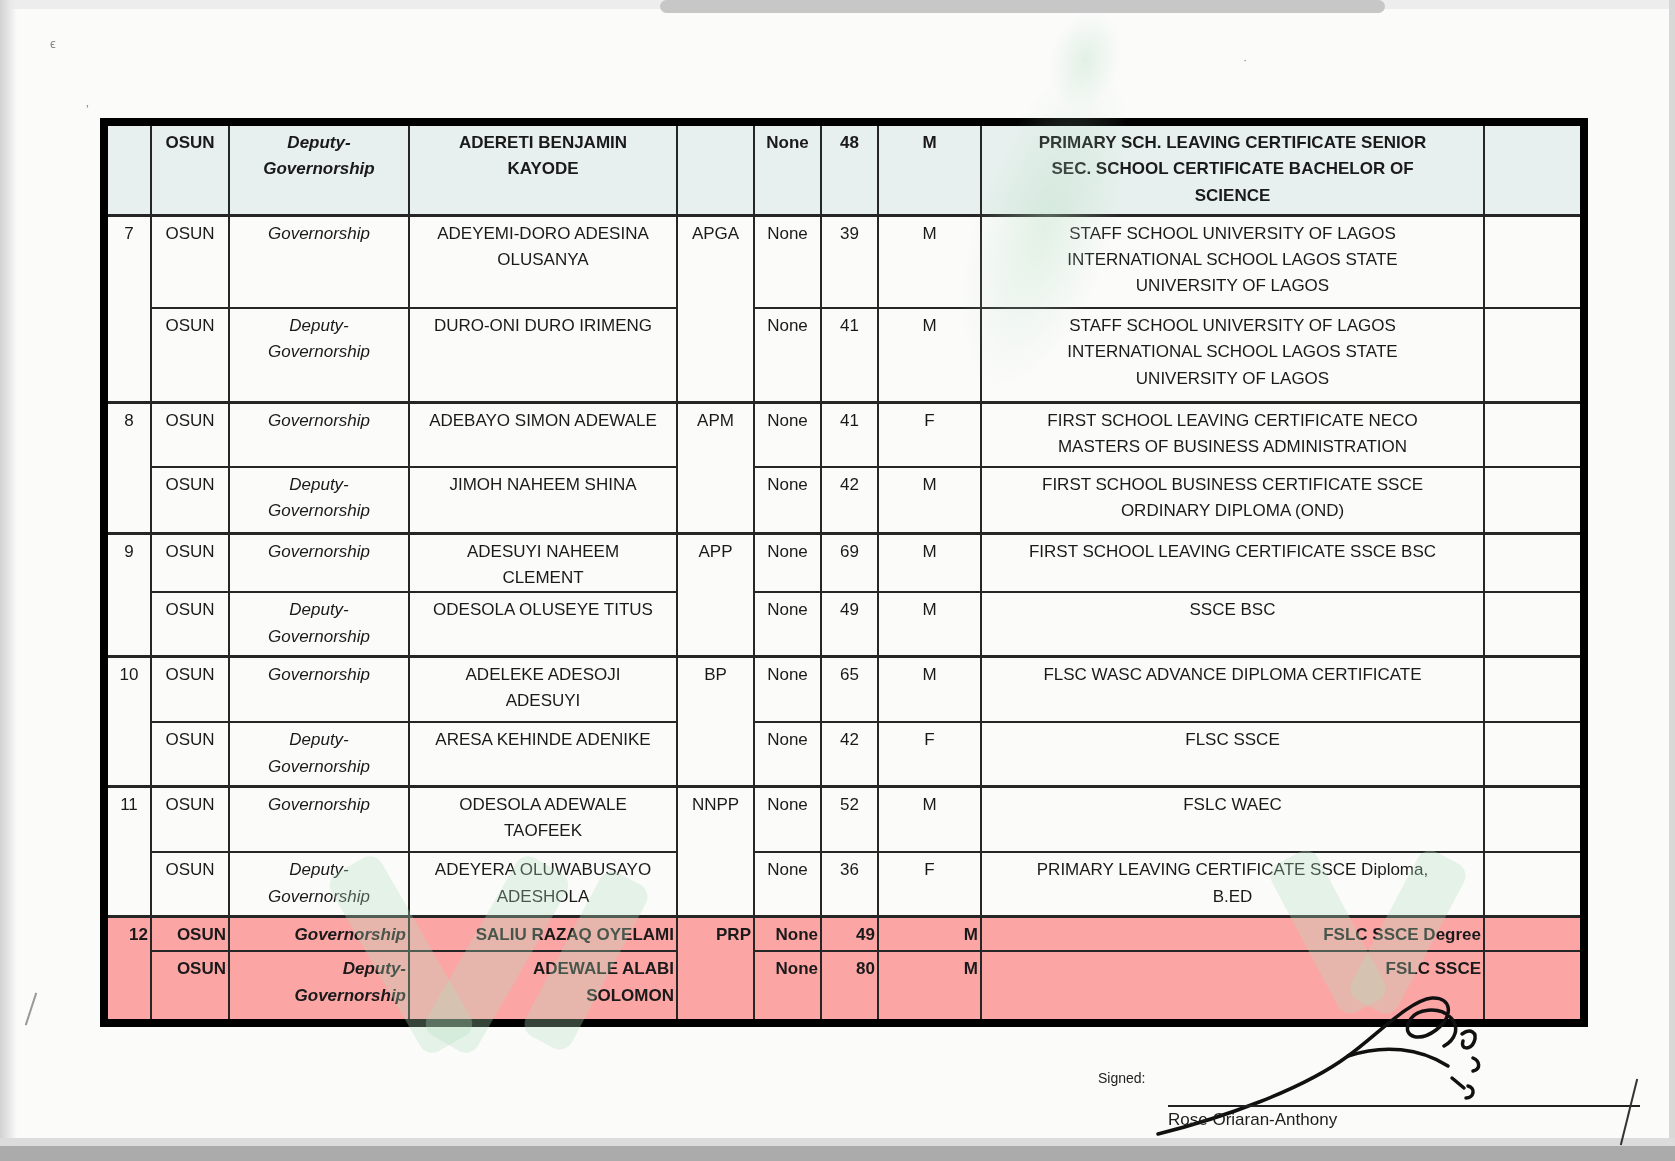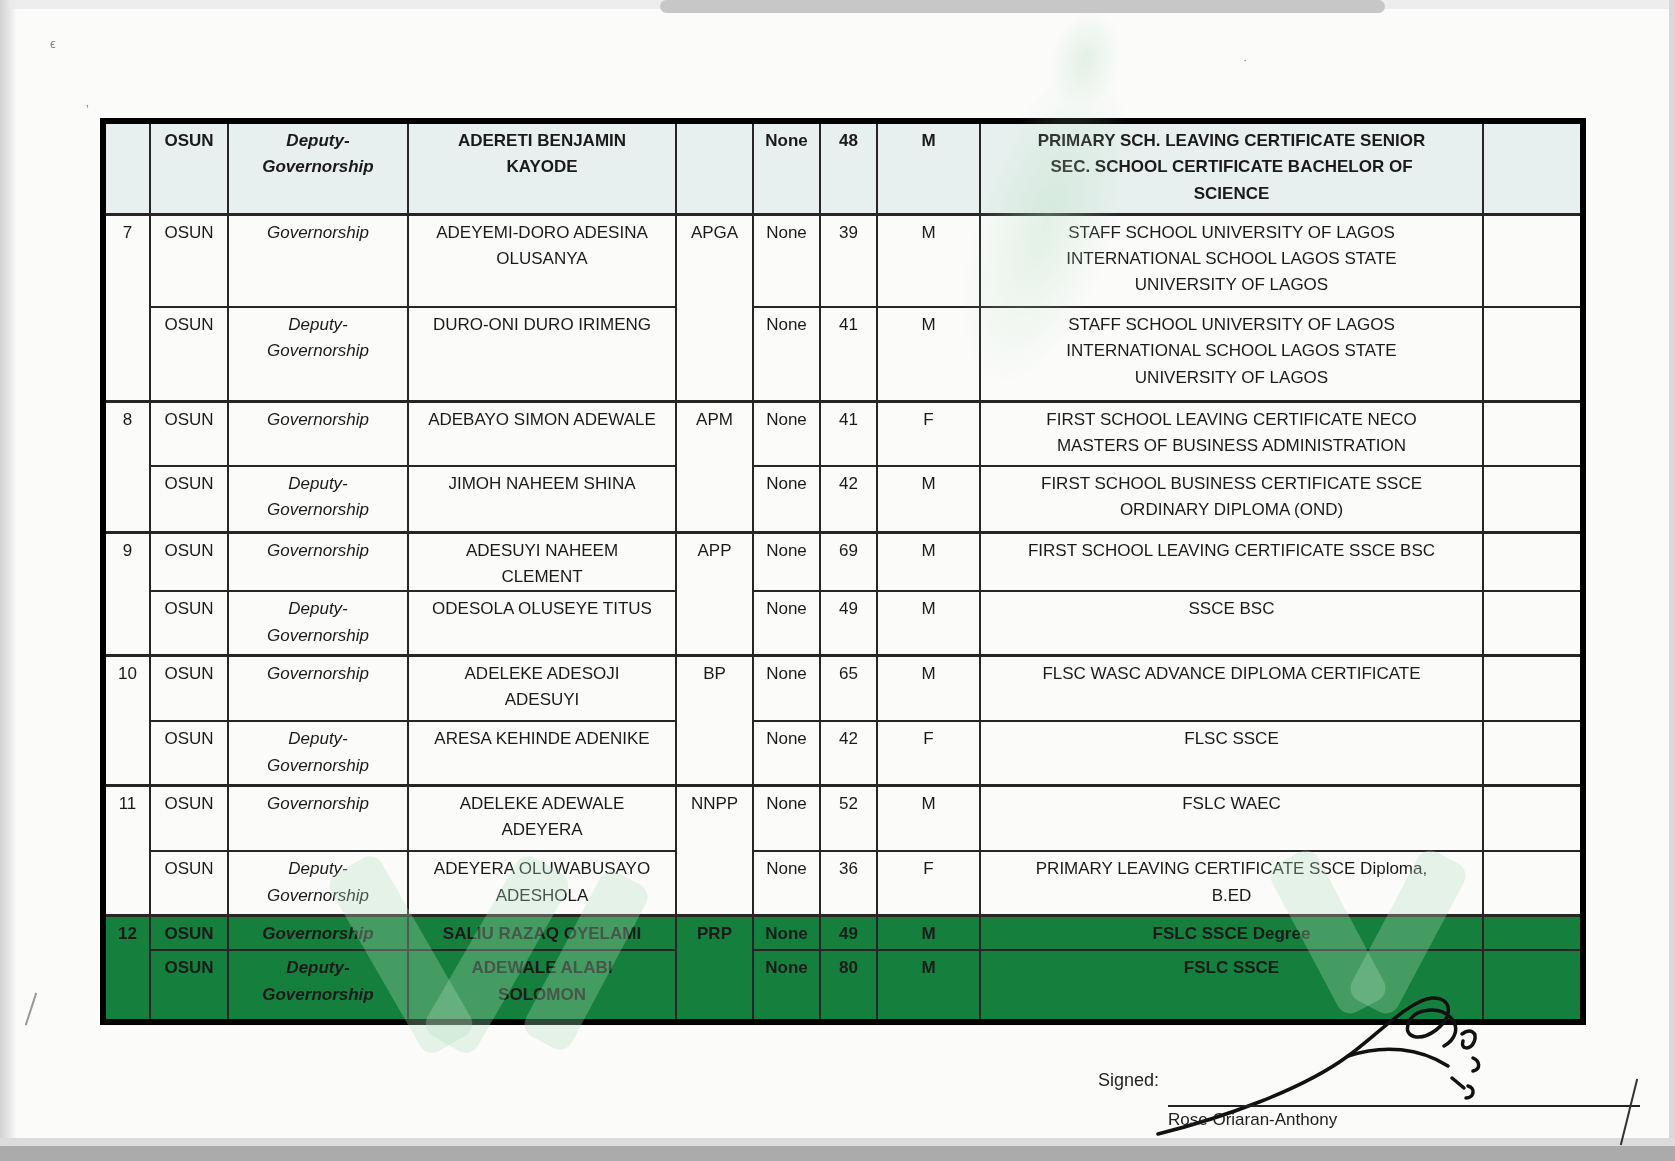--- a/index.html
+++ b/index.html
@@ -31,31 +31,31 @@
     position:absolute;left:100px;top:118px;width:1480px;
     border-collapse:collapse;table-layout:fixed;z-index:4;
   }
   .doc-table td{
     border:2px solid #262626;
     vertical-align:top;text-align:center;
     font-size:17px;line-height:1.55;padding:4px 2px 0 2px;
     overflow:visible;
   }
   .doc-table tr.group-start td{border-top-width:3px;}
-  .doc-table{border:6px solid #000000;}
+  .doc-table{border:8px solid #000000;}
   tr.bold td{font-weight:700;}
   tr.tint-a td{background:#e7f0ee;}
-  tr.tint-b td{background:#15803d;}
+  tr.tint-b td{background:#fca5a5;text-align:right;}
   .w-pos{display:inline-block;max-width:120px;font-style:italic;}
   .w-name{display:inline-block;max-width:228px;}
   .w-qual{display:inline-block;max-width:425px;}
   .col-num{font-size:17px;}
 
   
-  .signed-label{position:absolute;left:1098px;top:1070px;font-size:18px;color:#222;z-index:8;}
+  .signed-label{position:absolute;left:1098px;top:1070px;font-size:14px;color:#222;z-index:8;}
   .sig-svg{position:absolute;left:1152px;top:982px;z-index:8;}
   .sig-line{position:absolute;left:1168px;top:1105px;width:472px;height:2px;background:#222;z-index:8;}
   .sig-name{position:absolute;left:1168px;top:1110px;width:472px;text-align:left;font-size:17px;color:#1d1d1d;z-index:8;}
   .slash{position:absolute;left:1628px;top:1078px;width:2px;height:68px;background:#333;transform:rotate(14deg);z-index:8;}
 </style>
 </head>
 <body>
 
 <div class="top-strip"></div>
 <div class="scroll-pill"></div>
@@ -188,21 +188,21 @@
         <td>None</td>
         <td>42</td>
         <td>F</td>
         <td><span class="w-qual">FLSC SSCE</span></td>
         <td></td>
       </tr>
       <tr class="group-start" style="height: 66px;">
         <td rowspan="2" class="col-num">11</td>
         <td>OSUN</td>
         <td><span class="w-pos">Governorship</span></td>
-        <td><span class="w-name">ADELEKE ADEWALE ADEYERA</span></td>
+        <td><span class="w-name">ODESOLA ADEWALE TAOFEEK</span></td>
         <td rowspan="2" class="col-party">NNPP</td>
         <td>None</td>
         <td>52</td>
         <td>M</td>
         <td><span class="w-qual">FSLC WAEC</span></td>
         <td></td>
       </tr>
       <tr style="height: 64px;">
         <td>OSUN</td>
         <td><span class="w-pos">Deputy-Governorship</span></td>

